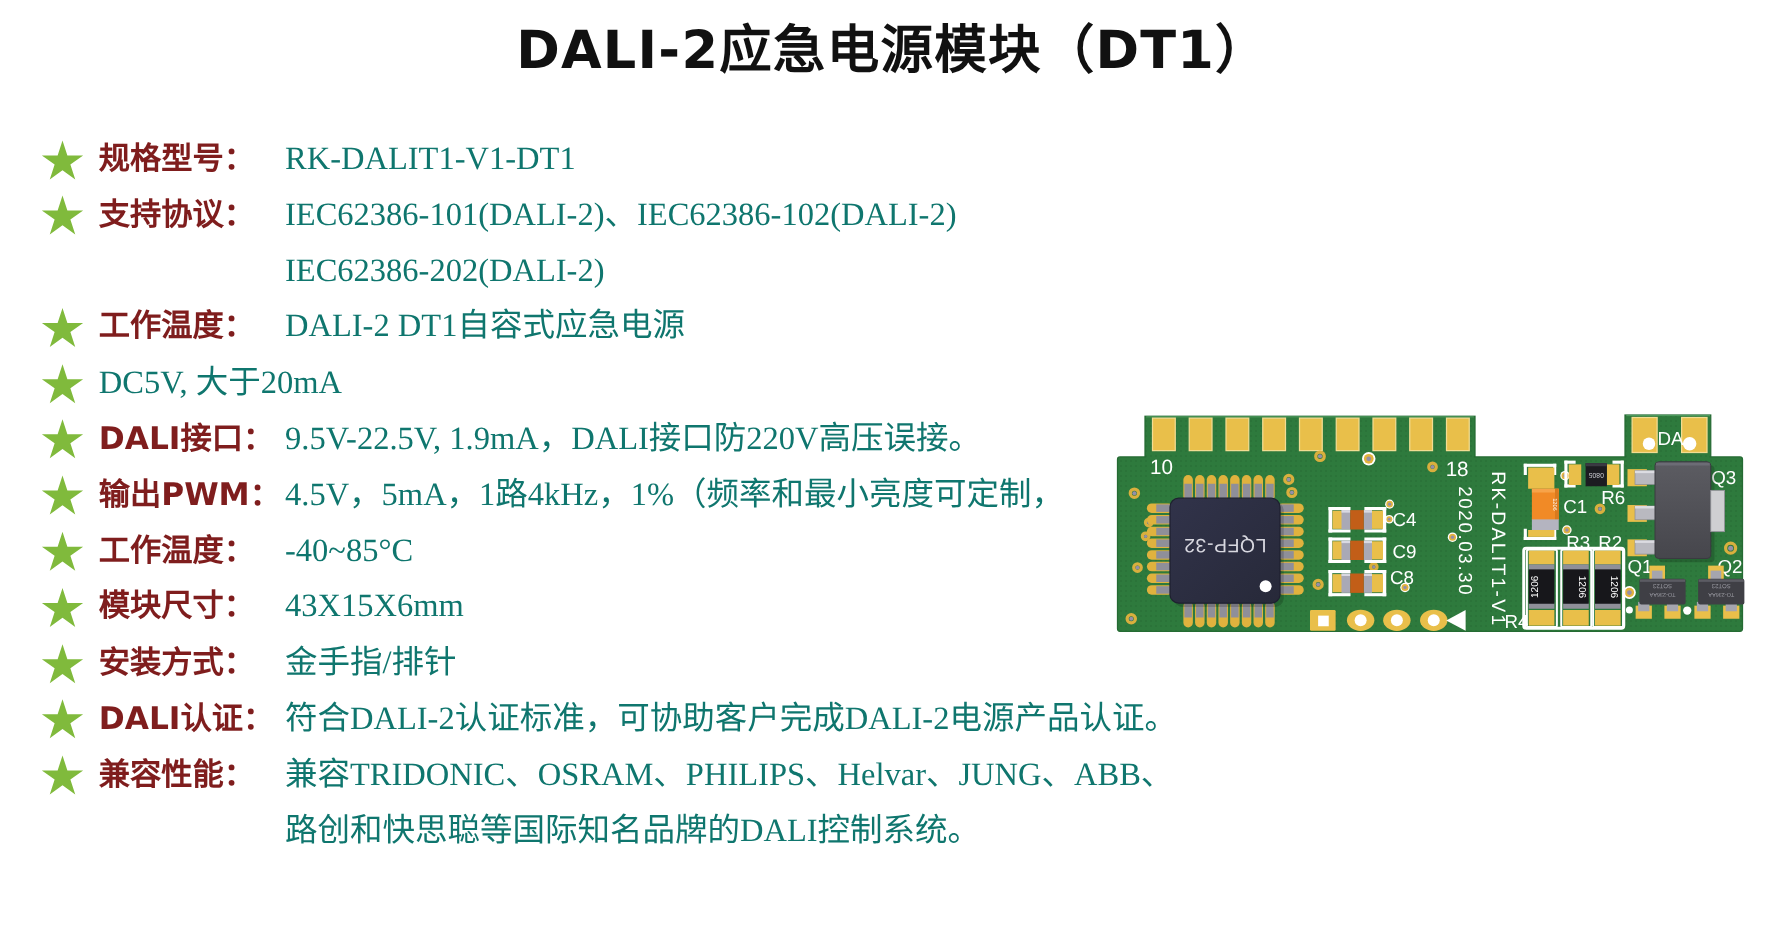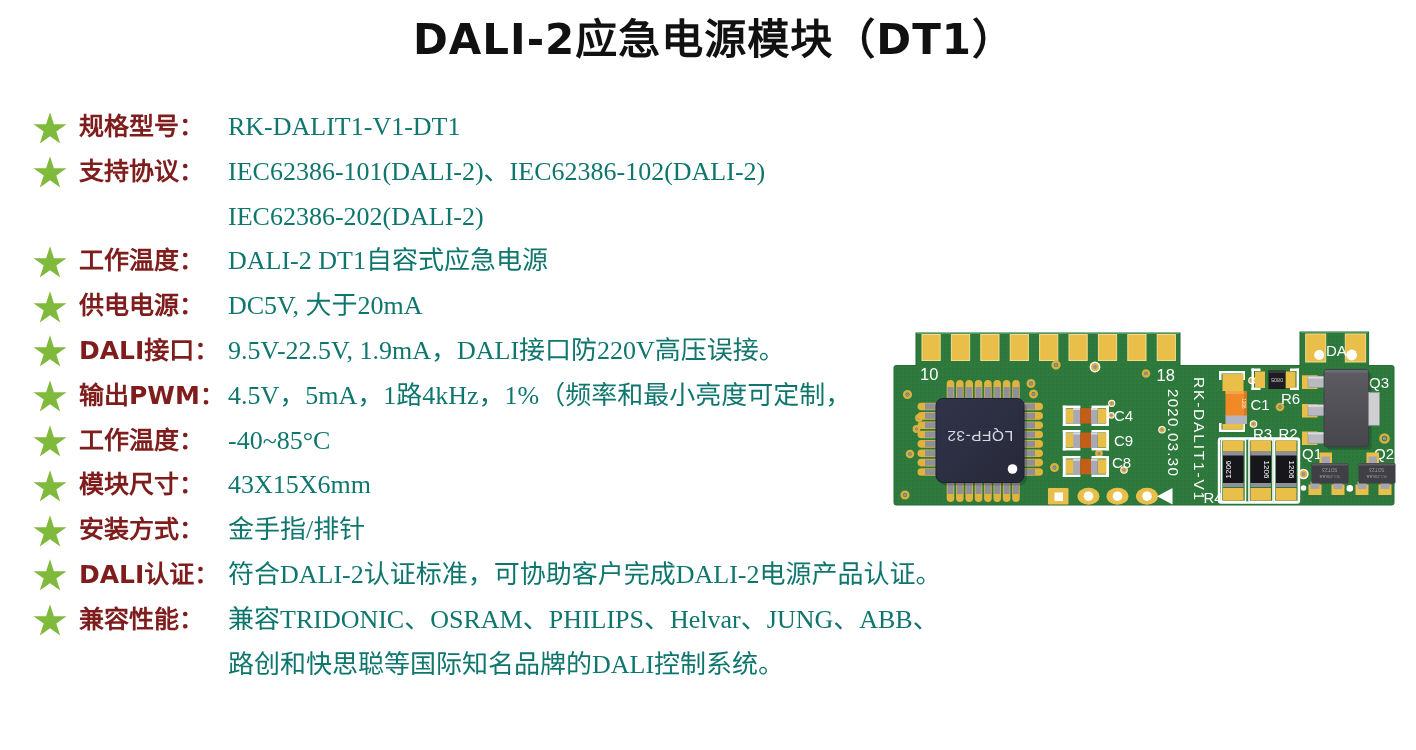--- a/index.html
+++ b/index.html
@@ -64,21 +64,20 @@
     <div class="spec-value">
         <div>DALI-2 DT1自容式应急电源</div>
       </div>
   </div>
   <div class="spec-row">
     <div class="spec-star">
         <svg width="34" height="32" viewBox="0 0 34 32">
           <polygon points="17.0,0.3 20.9,12.3 33.5,12.3 23.3,19.6 27.2,31.6 17.0,24.2 6.8,31.6 10.7,19.6 0.5,12.3 13.1,12.3" fill="#80ba3c"></polygon>
         </svg>
       </div>
-    <div class="spec-label">供电电源：</div>
     <div class="spec-value">
         <div>DC5V, 大于20mA</div>
       </div>
   </div>
   <div class="spec-row">
     <div class="spec-star">
         <svg width="34" height="32" viewBox="0 0 34 32">
           <polygon points="17.0,0.3 20.9,12.3 33.5,12.3 23.3,19.6 27.2,31.6 17.0,24.2 6.8,31.6 10.7,19.6 0.5,12.3 13.1,12.3" fill="#80ba3c"></polygon>
         </svg>
       </div>

